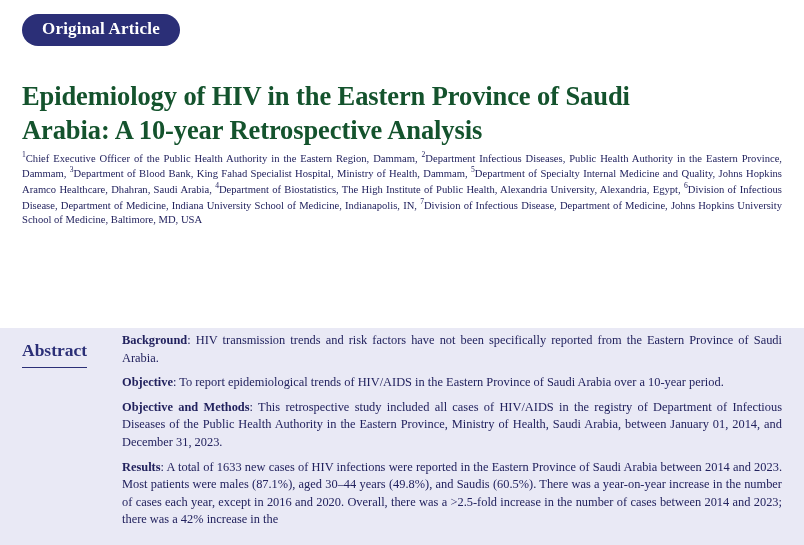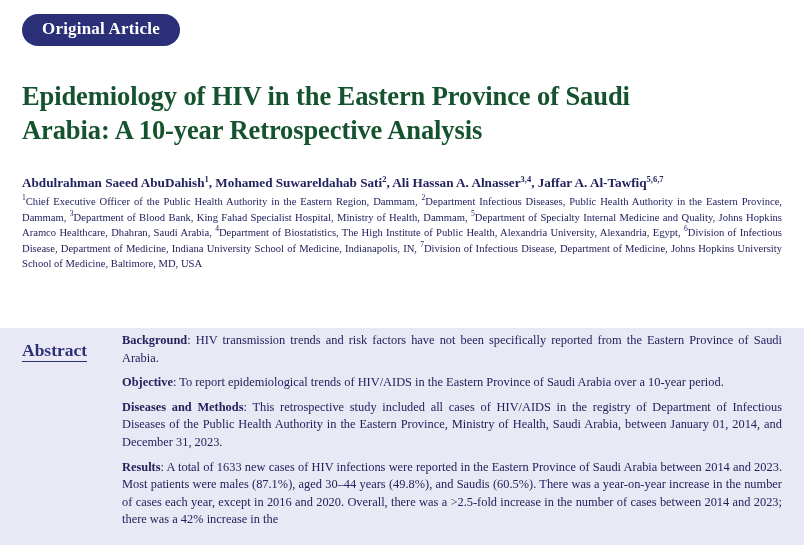--- a/index.html
+++ b/index.html
@@ -94,21 +94,21 @@
     padding: 12px 0 0 22px;
     box-sizing: border-box;
   }
   .abstract-label {
     font-family: "Liberation Serif", serif;
     font-size: 17.5px;
     font-weight: bold;
     color: #2b2f77;
     border-bottom: 1.5px solid #2b2f77;
     display: inline-block;
-    padding-bottom: 0;
+    padding-bottom: 6px;
   }
   .abstract-body {
     flex: 1 1 auto;
     padding: 4px 22px 0 4px;
     box-sizing: border-box;
     font-family: "Liberation Serif", serif;
     font-size: 12.4px;
     line-height: 1.42;
     color: #22225e;
     text-align: justify;
@@ -124,29 +124,28 @@
 <body>
 
 <div class="page">
 
   <div class="badge-row">
     <span class="badge">Original Article</span>
   </div>
 
   <h1 class="title">Epidemiology of HIV in the Eastern Province of Saudi Arabia: A 10-year Retrospective Analysis</h1>
 
-  <div class="authors">Abdulrahman Saeed AbuDahish<sup>1</sup>, Mohamed Suwareldahab Sati<sup>2</sup>, Ali Hassan A. Alnasser<sup>3,4</sup>, Jaffar A. Al-Tawfiq<sup>5,6,7</sup></div>
 
   <div class="affiliations"><sup>1</sup>Chief Executive Officer of the Public Health Authority in the Eastern Region, Dammam, <sup>2</sup>Department Infectious Diseases, Public Health Authority in the  Eastern Province, Dammam, <sup>3</sup>Department of Blood Bank, King Fahad Specialist Hospital, Ministry of Health, Dammam, <sup>5</sup>Department of Specialty Internal Medicine and Quality, Johns Hopkins Aramco Healthcare, Dhahran, Saudi Arabia, <sup>4</sup>Department of Biostatistics, The High Institute of Public Health, Alexandria University, Alexandria, Egypt, <sup>6</sup>Division of Infectious Disease, Department of Medicine, Indiana University School of Medicine, Indianapolis, IN, <sup>7</sup>Division of Infectious Disease, Department of Medicine, Johns Hopkins University School of Medicine, Baltimore, MD, USA</div>
 
   <div class="abstract-block">
     <div class="abstract-label-col">
       <span class="abstract-label">Abstract</span>
     </div>
     <div class="abstract-body">
         <p><b>Background</b><span>: HIV transmission trends and risk factors have not been specifically reported from the Eastern Province of Saudi Arabia.</span></p>
         <p><b>Objective</b><span>: To report epidemiological trends of HIV/AIDS in the Eastern Province of Saudi Arabia over a 10-year period.</span></p>
-        <p><b>Diseases and Methods</b><span>: This retrospective study included all cases of HIV/AIDS in the registry of Department of Infectious Diseases of the Public Health Authority in the Eastern Province, Ministry of Health, Saudi Arabia, between January 01, 2014, and December 31, 2023.</span></p>
+        <p><b>Objective and Methods</b><span>: This retrospective study included all cases of HIV/AIDS in the registry of Department of Infectious Diseases of the Public Health Authority in the Eastern Province, Ministry of Health, Saudi Arabia, between January 01, 2014, and December 31, 2023.</span></p>
         <p><b>Results</b><span>: A total of 1633 new cases of HIV infections were reported in the Eastern Province of Saudi Arabia between 2014 and 2023. Most patients were males (87.1%), aged 30–44 years (49.8%), and Saudis (60.5%). There was a year-on-year increase in the number of cases each year, except in 2016 and 2020. Overall, there was a &gt;2.5-fold increase in the number of cases between 2014 and 2023; there was a 42% increase in the</span></p>
       </div>
   </div>
 
 </div>
 
 </body></html>

